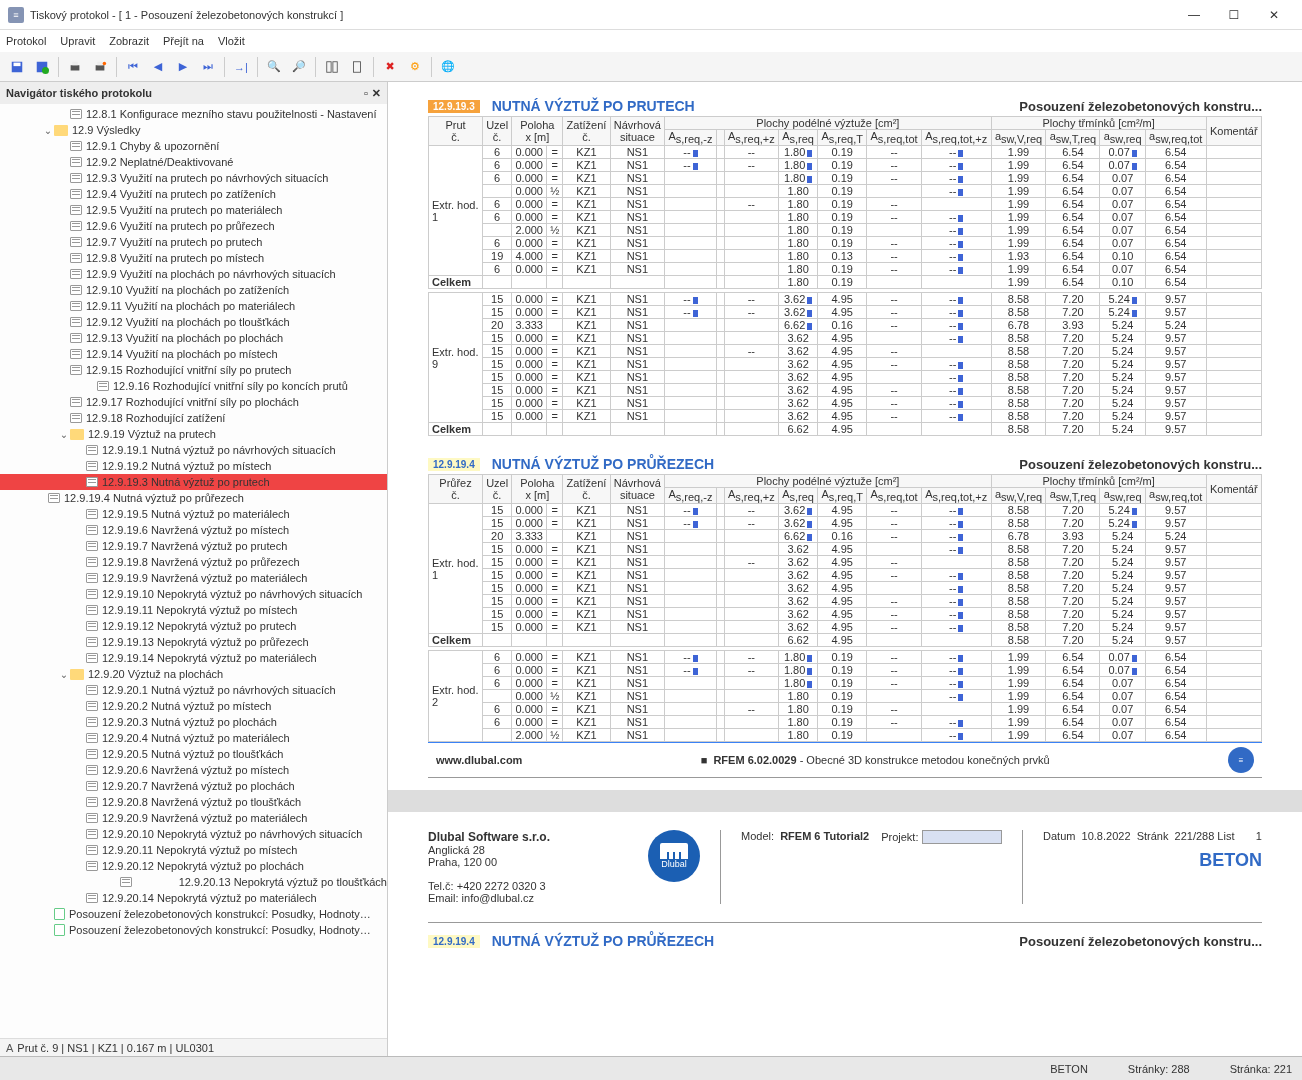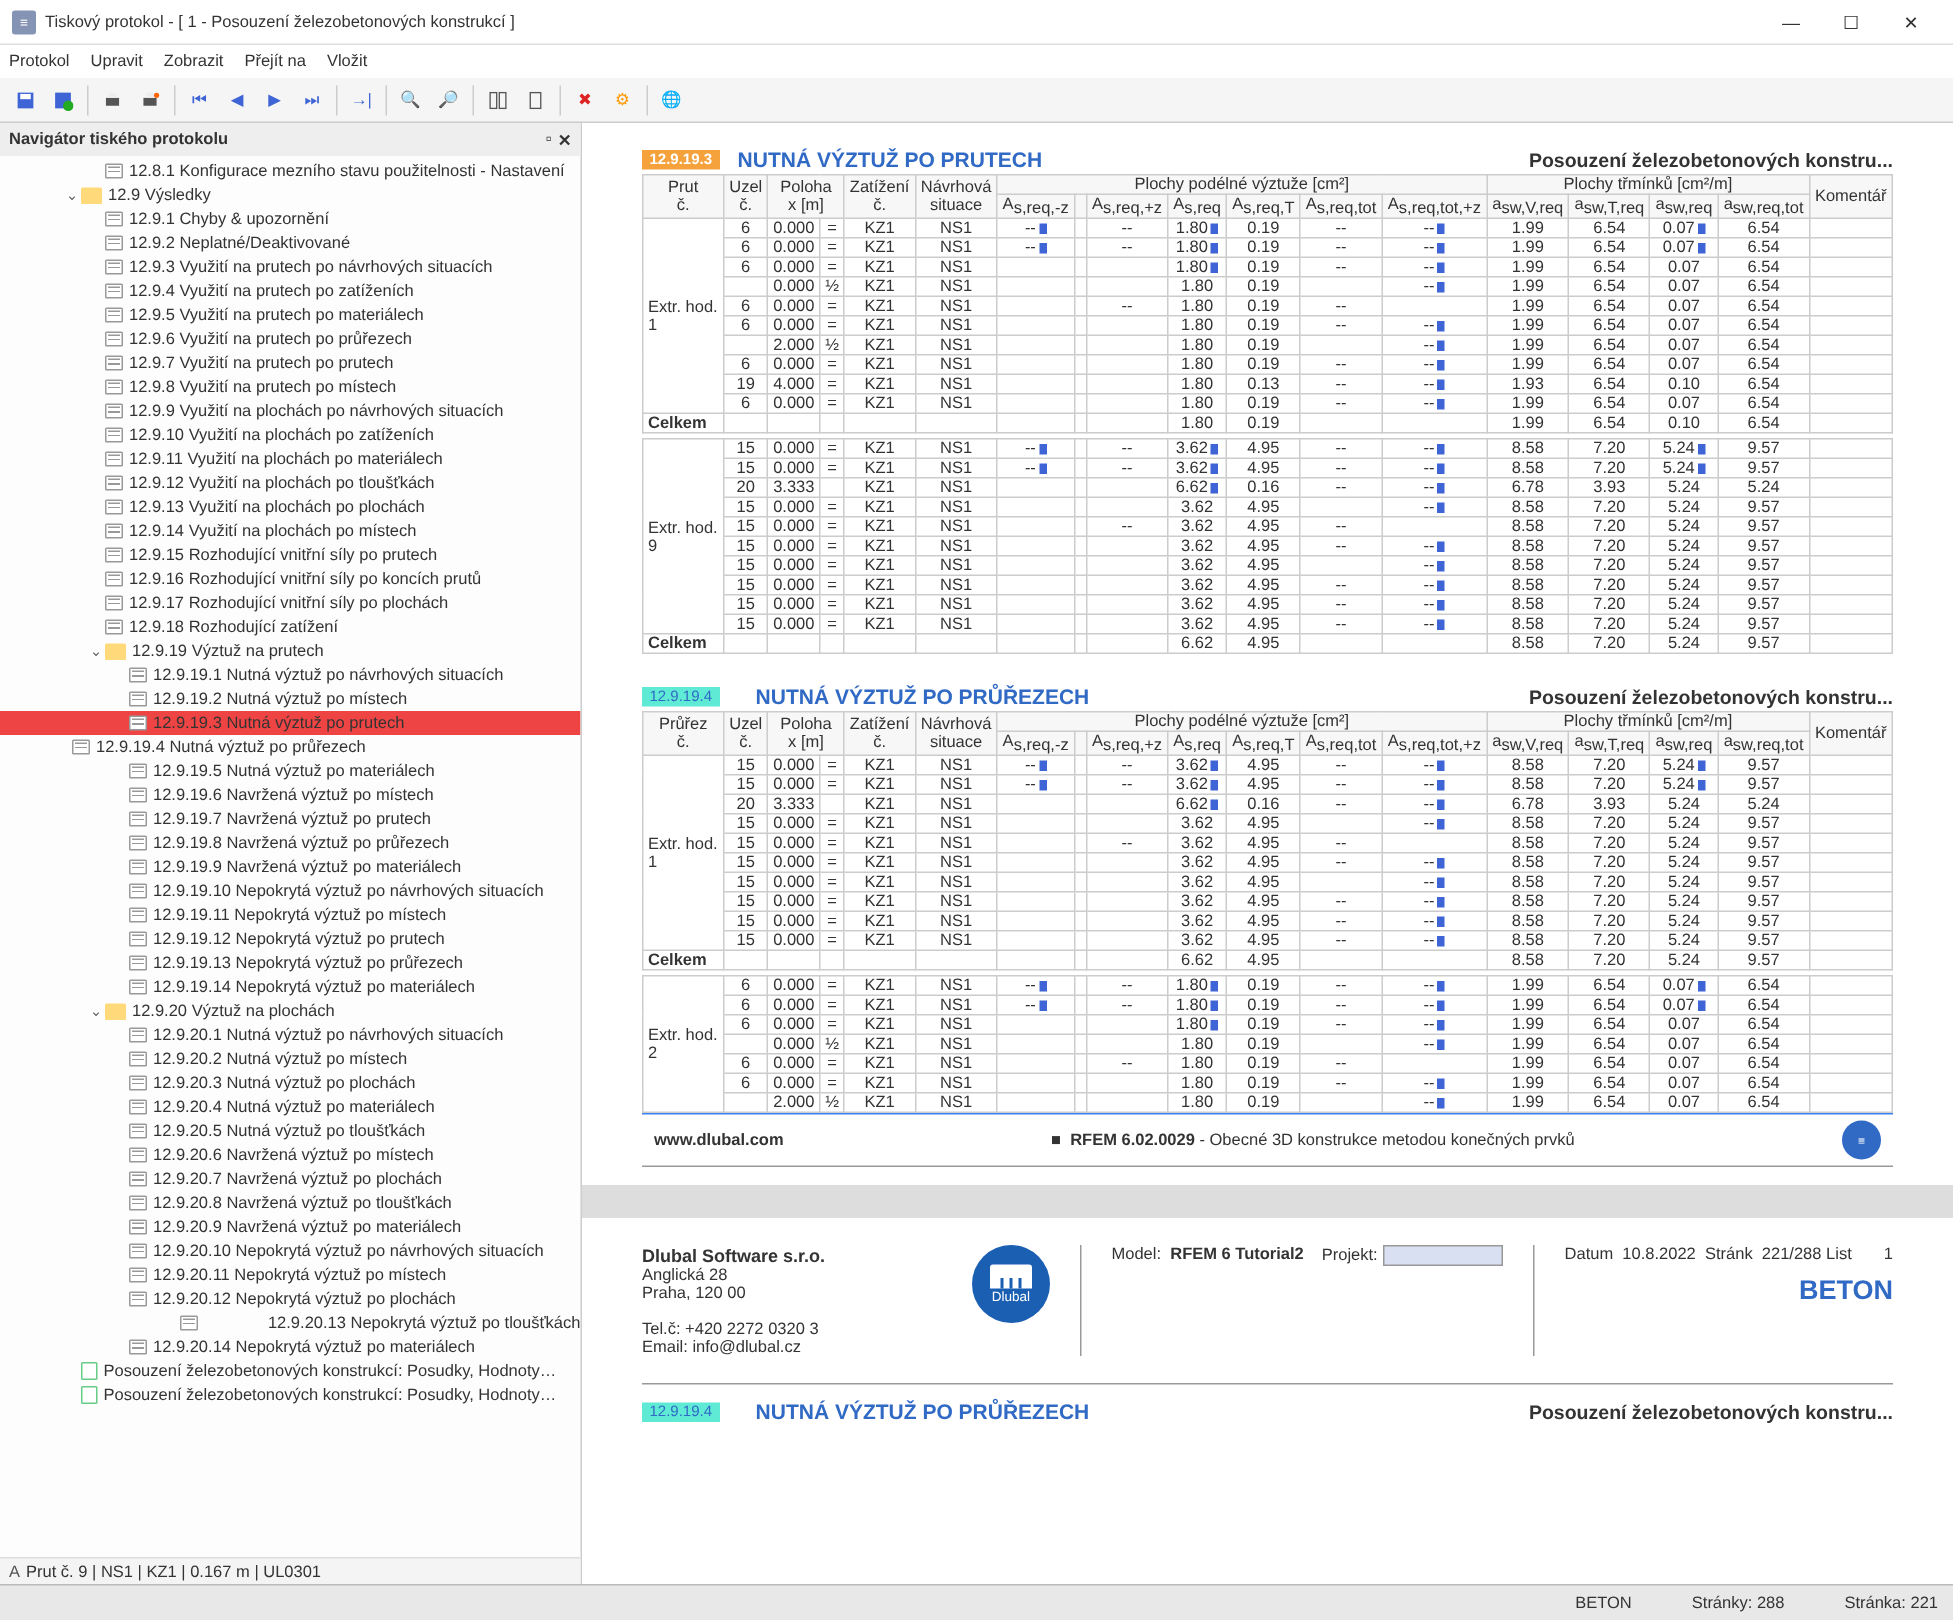--- a/index.html
+++ b/index.html
@@ -29,21 +29,21 @@
 .node .ni.grid::before{content:"";position:absolute;inset:1px;background:linear-gradient(#999 0,#999 1px,transparent 1px,transparent 3px,#999 3px,#999 4px,transparent 4px)}
 .node .ni.doc{width:11px;height:12px;background:#fff;border:1px solid #6c8;border-radius:1px}
 .node.sel{background:#ef4444}
 .statuslocal{height:18px;background:#f4f4f4;border-top:1px solid #ddd;display:flex;align-items:center;padding:0 6px}
 .content{flex:1;display:flex;flex-direction:column;min-width:0}
 .pages{flex:1;overflow:auto;background:#fff;padding:10px 40px}
 .pages::-webkit-scrollbar{width:14px;height:14px}
 .pages::-webkit-scrollbar-thumb{background:#c8c8c8}
 .sechdr{display:flex;align-items:center;margin:6px 0 2px}
 .sechdr .tag{background:#f6a23c;color:#fff;padding:1px 5px;font-weight:bold;font-size:10px;margin-right:12px}
-.sechdr .tagb{background:#5eead4;color:#316ac5;padding:1px 5px;font-weight:normal;font-size:10px;margin-right:24px}
+.sechdr .tagb{background:#fef9c3;color:#316ac5;padding:1px 5px;font-weight:bold;font-size:10px;margin-right:12px}
 .sechdr .ttl{color:#316ac5;font-weight:bold;font-size:14px}
 .sechdr .rtl{margin-left:auto;color:#333;font-weight:bold;font-size:13px}
 table.rep{border-collapse:collapse;width:100%;font-size:10px}
 table.rep th,table.rep td{border:1px solid #ccc;padding:0px 3px;text-align:center;height:12px;white-space:nowrap}
 table.rep th{background:#f7f7f7;font-weight:normal}
 table.rep .lt{text-align:left}
 table.rep .grp{font-weight:bold}
 .mk{display:inline-block;width:5px;height:7px;background:#3e64d6;margin-left:2px;vertical-align:middle}
 .footer{display:flex;align-items:center;justify-content:space-between;border-top:1px solid #3b82f6;border-bottom:1px solid #999;padding:4px 8px;font-size:10px}
 .footer .lg{width:26px;height:26px;background:#316ac5;border-radius:50%;color:#fff;font-size:8px;display:flex;align-items:center;justify-content:center}
@@ -226,21 +226,21 @@
         <div class="node" style="padding-left: 58px;">
           <span class="tw"></span>
           <span class="ni grid"></span>
           <span>12.9.14 Využití na plochách po místech</span>
         </div>
         <div class="node" style="padding-left: 58px;">
           <span class="tw"></span>
           <span class="ni grid"></span>
           <span>12.9.15 Rozhodující vnitřní síly po prutech</span>
         </div>
-        <div class="node" style="padding-left: 58px;">
+        <div class="node" style="padding-left: 58px; margin-left: 27px;">
           <span class="tw"></span>
           <span class="ni grid"></span>
           <span>12.9.16 Rozhodující vnitřní síly po koncích prutů</span>
         </div>
         <div class="node" style="padding-left: 58px;">
           <span class="tw"></span>
           <span class="ni grid"></span>
           <span>12.9.17 Rozhodující vnitřní síly po plochách</span>
         </div>
         <div class="node" style="padding-left: 58px;">

